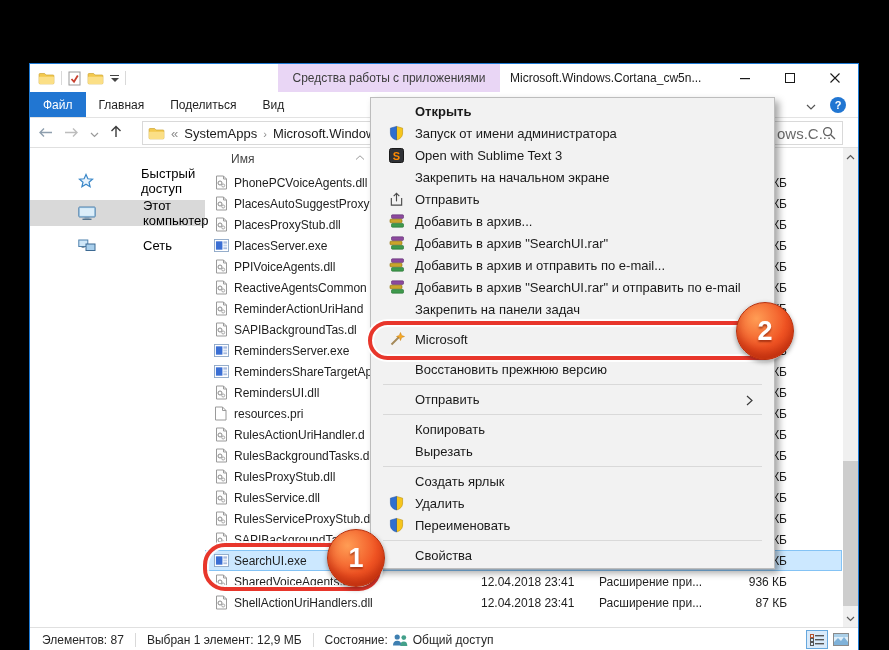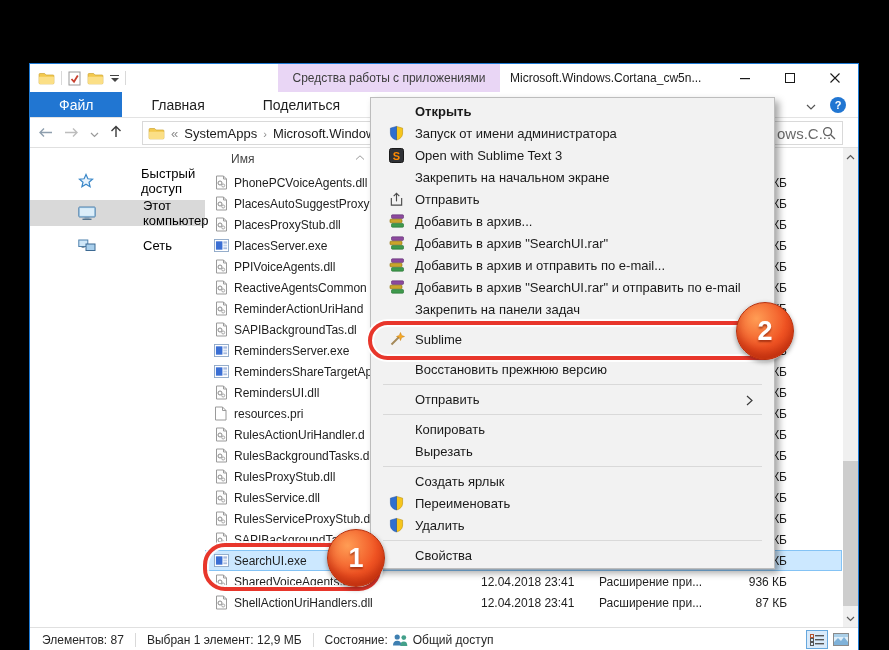--- a/index.html
+++ b/index.html
@@ -20,21 +20,21 @@
   .tri-down { width:0; height:0; border-left:4px solid transparent; border-right:4px solid transparent; border-top:4px solid #444; }
   .tooltab { position:absolute; left:248px; top:0; width:222px; height:28px; background:#e9d6f5;
              display:flex; align-items:center; justify-content:center; font-size:12px; color:#3d3d3d; }
   .wtitle { position:absolute; left:480px; top:0; height:28px; display:flex; align-items:center;
             font-size:12px; color:#1a1a1a; white-space:nowrap; }
   .wctrls { position:absolute; right:0; top:0; height:28px; display:flex; }
   .wbtn { width:45px; height:28px; display:flex; align-items:center; justify-content:center; }
 
   
   .tabrow { position:absolute; top:28px; left:0; right:0; height:26px; background:#fff; border-bottom:1px solid #e3e3e3; display:flex; }
-  .rtab { height:100%; display:flex; align-items:center; padding:0 29px; font-size:14px; color:#1e1e1e; }
+  .rtab { height:100%; display:flex; align-items:center; padding:0 13px; font-size:12px; color:#1e1e1e; }
   .rtab.active { background:#2176d2; color:#fff; }
   .ribbon-right { position:absolute; right:0; top:28px; height:26px; display:flex; align-items:center; gap:14px; padding-right:12px; }
   .helpq { width:16px; height:16px; border-radius:50%; background:#2176d2; color:#fff; font-size:11px; font-weight:bold;
            display:flex; align-items:center; justify-content:center; }
 
   
   .addrrow { position:absolute; top:54px; left:0; right:0; height:30px; background:#fff; border-bottom:1px solid #e0e0e0; }
   .navicons { position:absolute; left:8px; top:0; height:30px; display:flex; align-items:center; gap:11px; }
   .addrbox { position:absolute; left:112px; top:3px; width:583px; height:24px; border:1px solid #d9d9d9; background:#fff;
              display:flex; align-items:center; padding-left:5px; font-size:13px; color:#1a1a1a; white-space:nowrap; overflow:hidden; }
@@ -676,21 +676,21 @@
           <span>Закрепить на панели задач</span>
         </div>
         <div class="msep"></div>
         <div class="mi">
           <span class="ic">
             <svg width="16" height="16" viewBox="0 0 16 16">
               <line x1="2.5" y1="13.5" x2="10" y2="6" stroke="#a58a5a" stroke-width="2"></line>
               <path d="M11.5 1.5 L12.6 4.4 L15.5 5.5 L12.6 6.6 L11.5 9.5 L10.4 6.6 L7.5 5.5 L10.4 4.4 Z" fill="#f7a823" stroke="#c97f0a" stroke-width="0.5"></path>
             </svg>
           </span>
-          <span>Sublime</span>
+          <span>Microsoft</span>
         </div>
         <div class="msep"></div>
         <div class="mi">
           <span class="ic"></span>
           <span>Восстановить прежнюю версию</span>
         </div>
         <div class="msep"></div>
         <div class="mi">
           <span class="ic"></span>
           <span>Отправить</span>
@@ -712,30 +712,30 @@
           <span class="ic"></span>
           <span>Создать ярлык</span>
         </div>
         <div class="mi">
           <span class="ic">
             <svg width="15" height="16" viewBox="0 0 16 16">
               <path d="M8 1 L14.5 2.8 V8 C14.5 12 11.7 14.6 8 15.4 Z" fill="#f6c51d" stroke="#b98d00" stroke-width="0.6"></path>
               <path d="M8 1 L1.5 2.8 V8 C1.5 12 4.3 14.6 8 15.4 Z" fill="#2f6fd0" stroke="#1b4fa0" stroke-width="0.6"></path>
             </svg>
           </span>
-          <span>Переименовать</span>
+          <span>Удалить</span>
         </div>
         <div class="mi">
           <span class="ic">
             <svg width="15" height="16" viewBox="0 0 16 16">
               <path d="M8 1 L14.5 2.8 V8 C14.5 12 11.7 14.6 8 15.4 Z" fill="#f6c51d" stroke="#b98d00" stroke-width="0.6"></path>
               <path d="M8 1 L1.5 2.8 V8 C1.5 12 4.3 14.6 8 15.4 Z" fill="#2f6fd0" stroke="#1b4fa0" stroke-width="0.6"></path>
             </svg>
           </span>
-          <span>Удалить</span>
+          <span>Переименовать</span>
         </div>
         <div class="msep"></div>
         <div class="mi">
           <span class="ic"></span>
           <span>Свойства</span>
         </div>
       </div>
 
     <div class="ann ann1"></div>
     <div class="ann ann2"></div>

